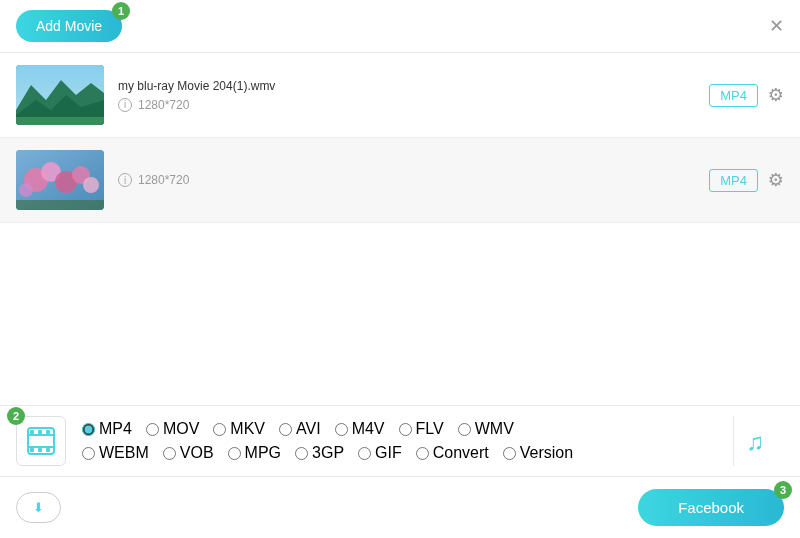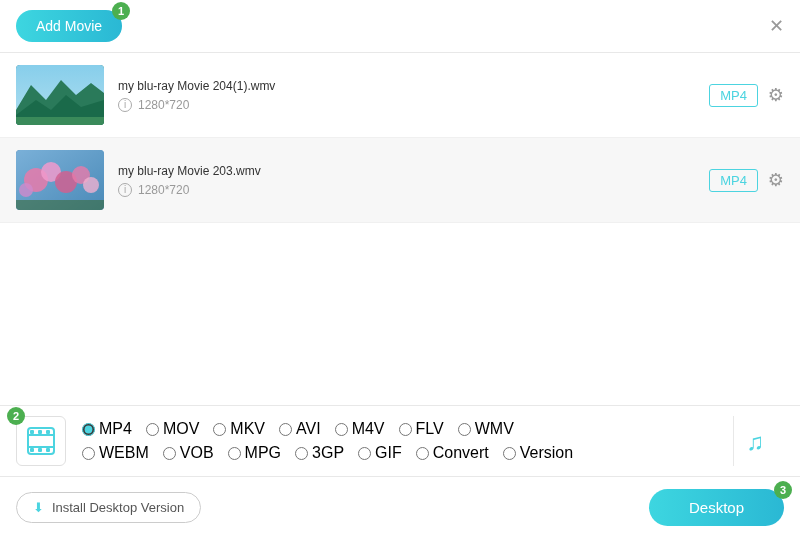--- a/index.html
+++ b/index.html
@@ -345,21 +345,20 @@
         <circle cx="20" cy="30" r="12" fill="#e87aaa" opacity="0.85"></circle>
         <circle cx="35" cy="22" r="10" fill="#f09acc" opacity="0.85"></circle>
         <circle cx="50" cy="32" r="11" fill="#d06090" opacity="0.85"></circle>
         <circle cx="65" cy="25" r="9" fill="#e87aaa" opacity="0.8"></circle>
         <circle cx="75" cy="35" r="8" fill="#f0b0d0" opacity="0.8"></circle>
         <circle cx="10" cy="40" r="7" fill="#d08acc" opacity="0.8"></circle>
         <rect x="0" y="50" width="88" height="10" fill="#3a6a3a" opacity="0.6"></rect>
       </svg>
     </div>
     <div class="file-info">
-      <div class="file-name">my blu-ray Movie 203.wmv</div>
       <div class="file-meta">
         <span class="info-icon">i</span>
         <span>1280*720</span>
       </div>
     </div>
     <div class="file-actions">
       <span class="format-badge">MP4</span>
       <button class="gear-btn">⚙</button>
     </div>
   </div>
@@ -449,22 +448,21 @@
     <div class="music-icon-wrap">
       <svg width="30" height="30" viewBox="0 0 30 30" xmlns="http://www.w3.org/2000/svg">
         <text x="2" y="24" font-size="24" fill="#4cd4e0">♫</text>
       </svg>
     </div>
   </div>
 
   <div class="action-bar">
     <button class="install-btn">
       <span style="color:#4cd4e0;">⬇</span>
-      <span>Install Desktop Version</span>
     </button>
     <div class="convert-wrap">
       <button class="convert-btn">
-        <span>Desktop</span>
+        <span>Facebook</span>
         <span class="convert-badge">3</span>
       </button>
     </div>
   </div>
 </div>
 
 </body></html>

